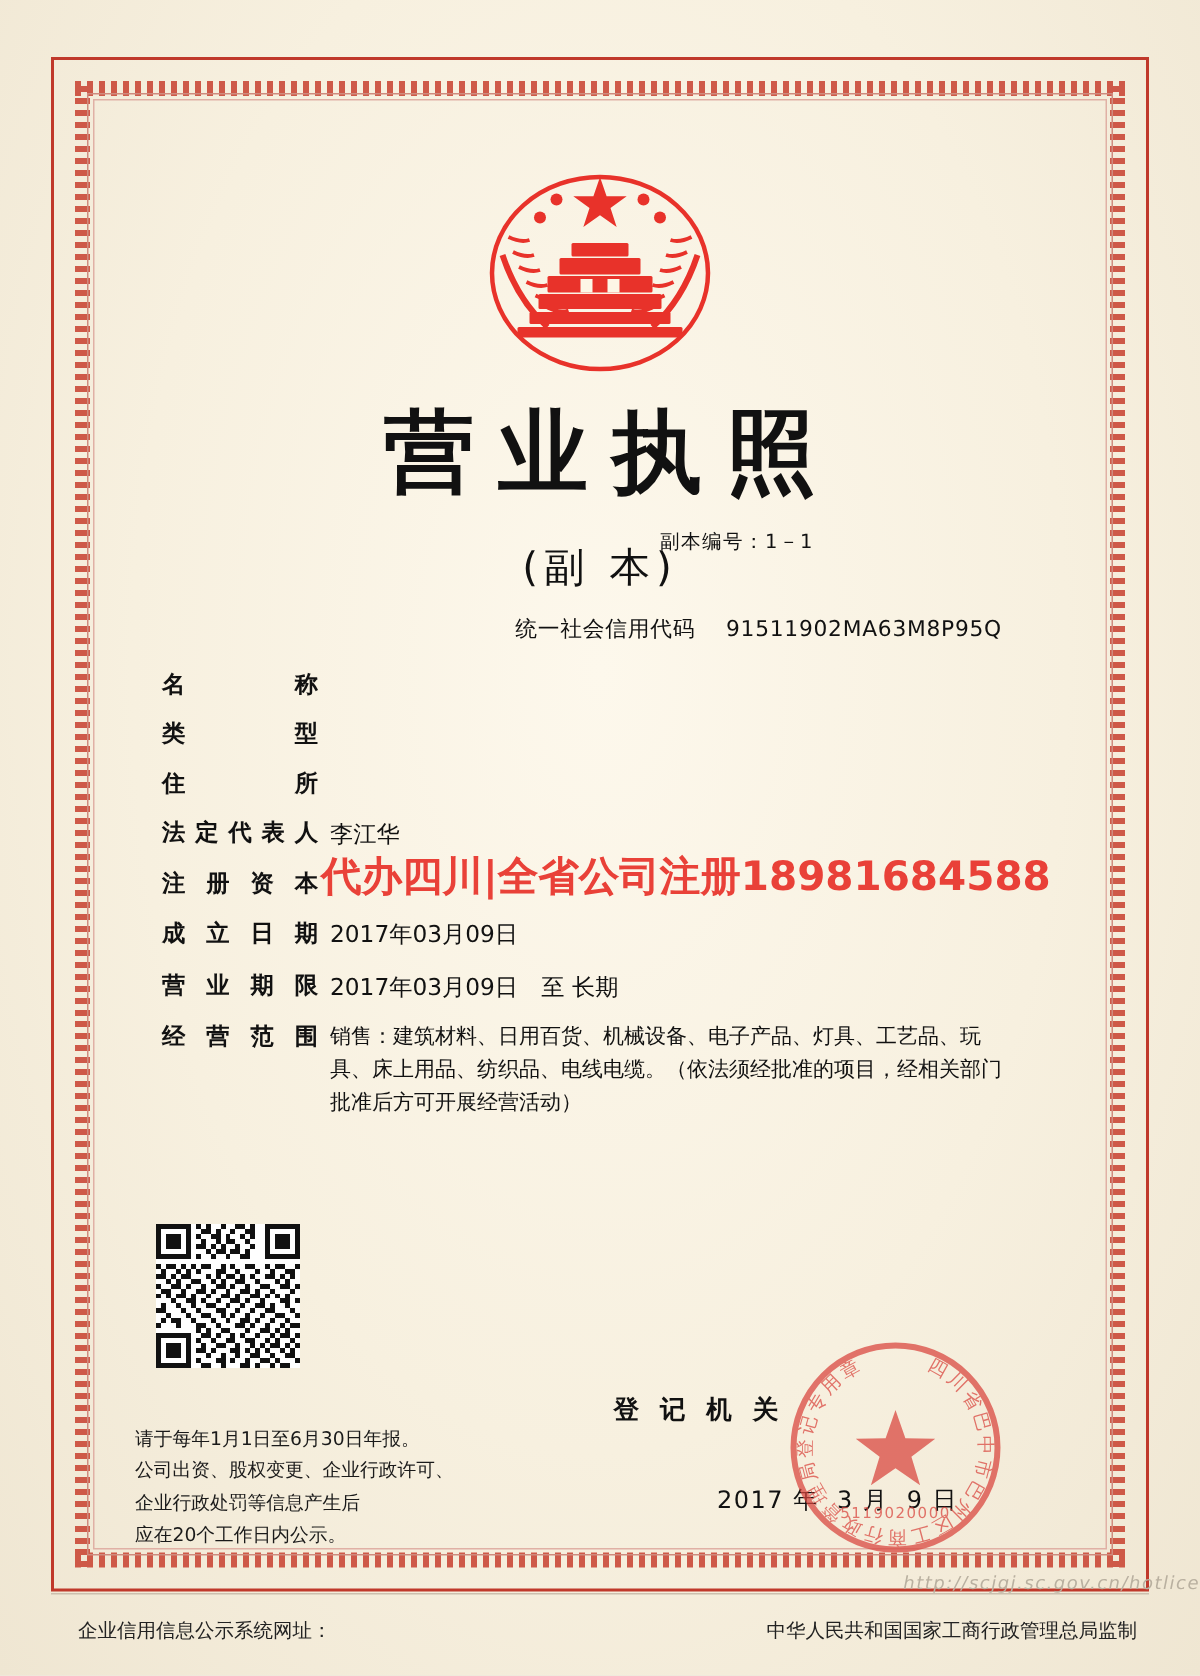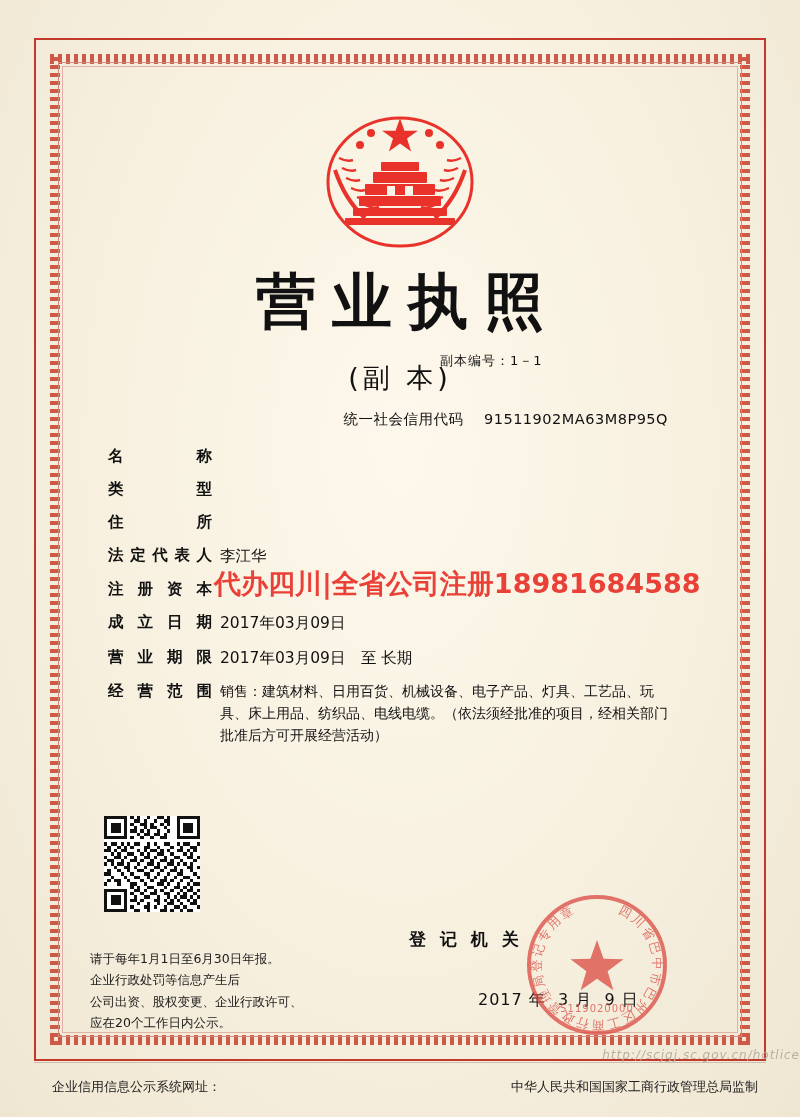--- a/index.html
+++ b/index.html
@@ -488,22 +488,22 @@
           <rect x="17" y="28" width="2" height="1"></rect>
           <rect x="20" y="28" width="1" height="1"></rect>
           <rect x="23" y="28" width="1" height="1"></rect>
           <rect x="25" y="28" width="2" height="1"></rect>
       </g>
     </svg>
   </div>
 
   <div class="notes">
     <div>请于每年1月1日至6月30日年报。</div>
+    <div>公司出资、股权变更、企业行政许可、</div>
     <div>企业行政处罚等信息产生后</div>
-    <div>公司出资、股权变更、企业行政许可、</div>
     <div>应在20个工作日内公示。</div>
   </div>
 
   <div class="reg-authority">登 记 机 关</div>
 
   <div class="reg-date">
     <span>2017</span>
     <span>年</span>
     &nbsp;<span>3</span>
     <span>月</span>

